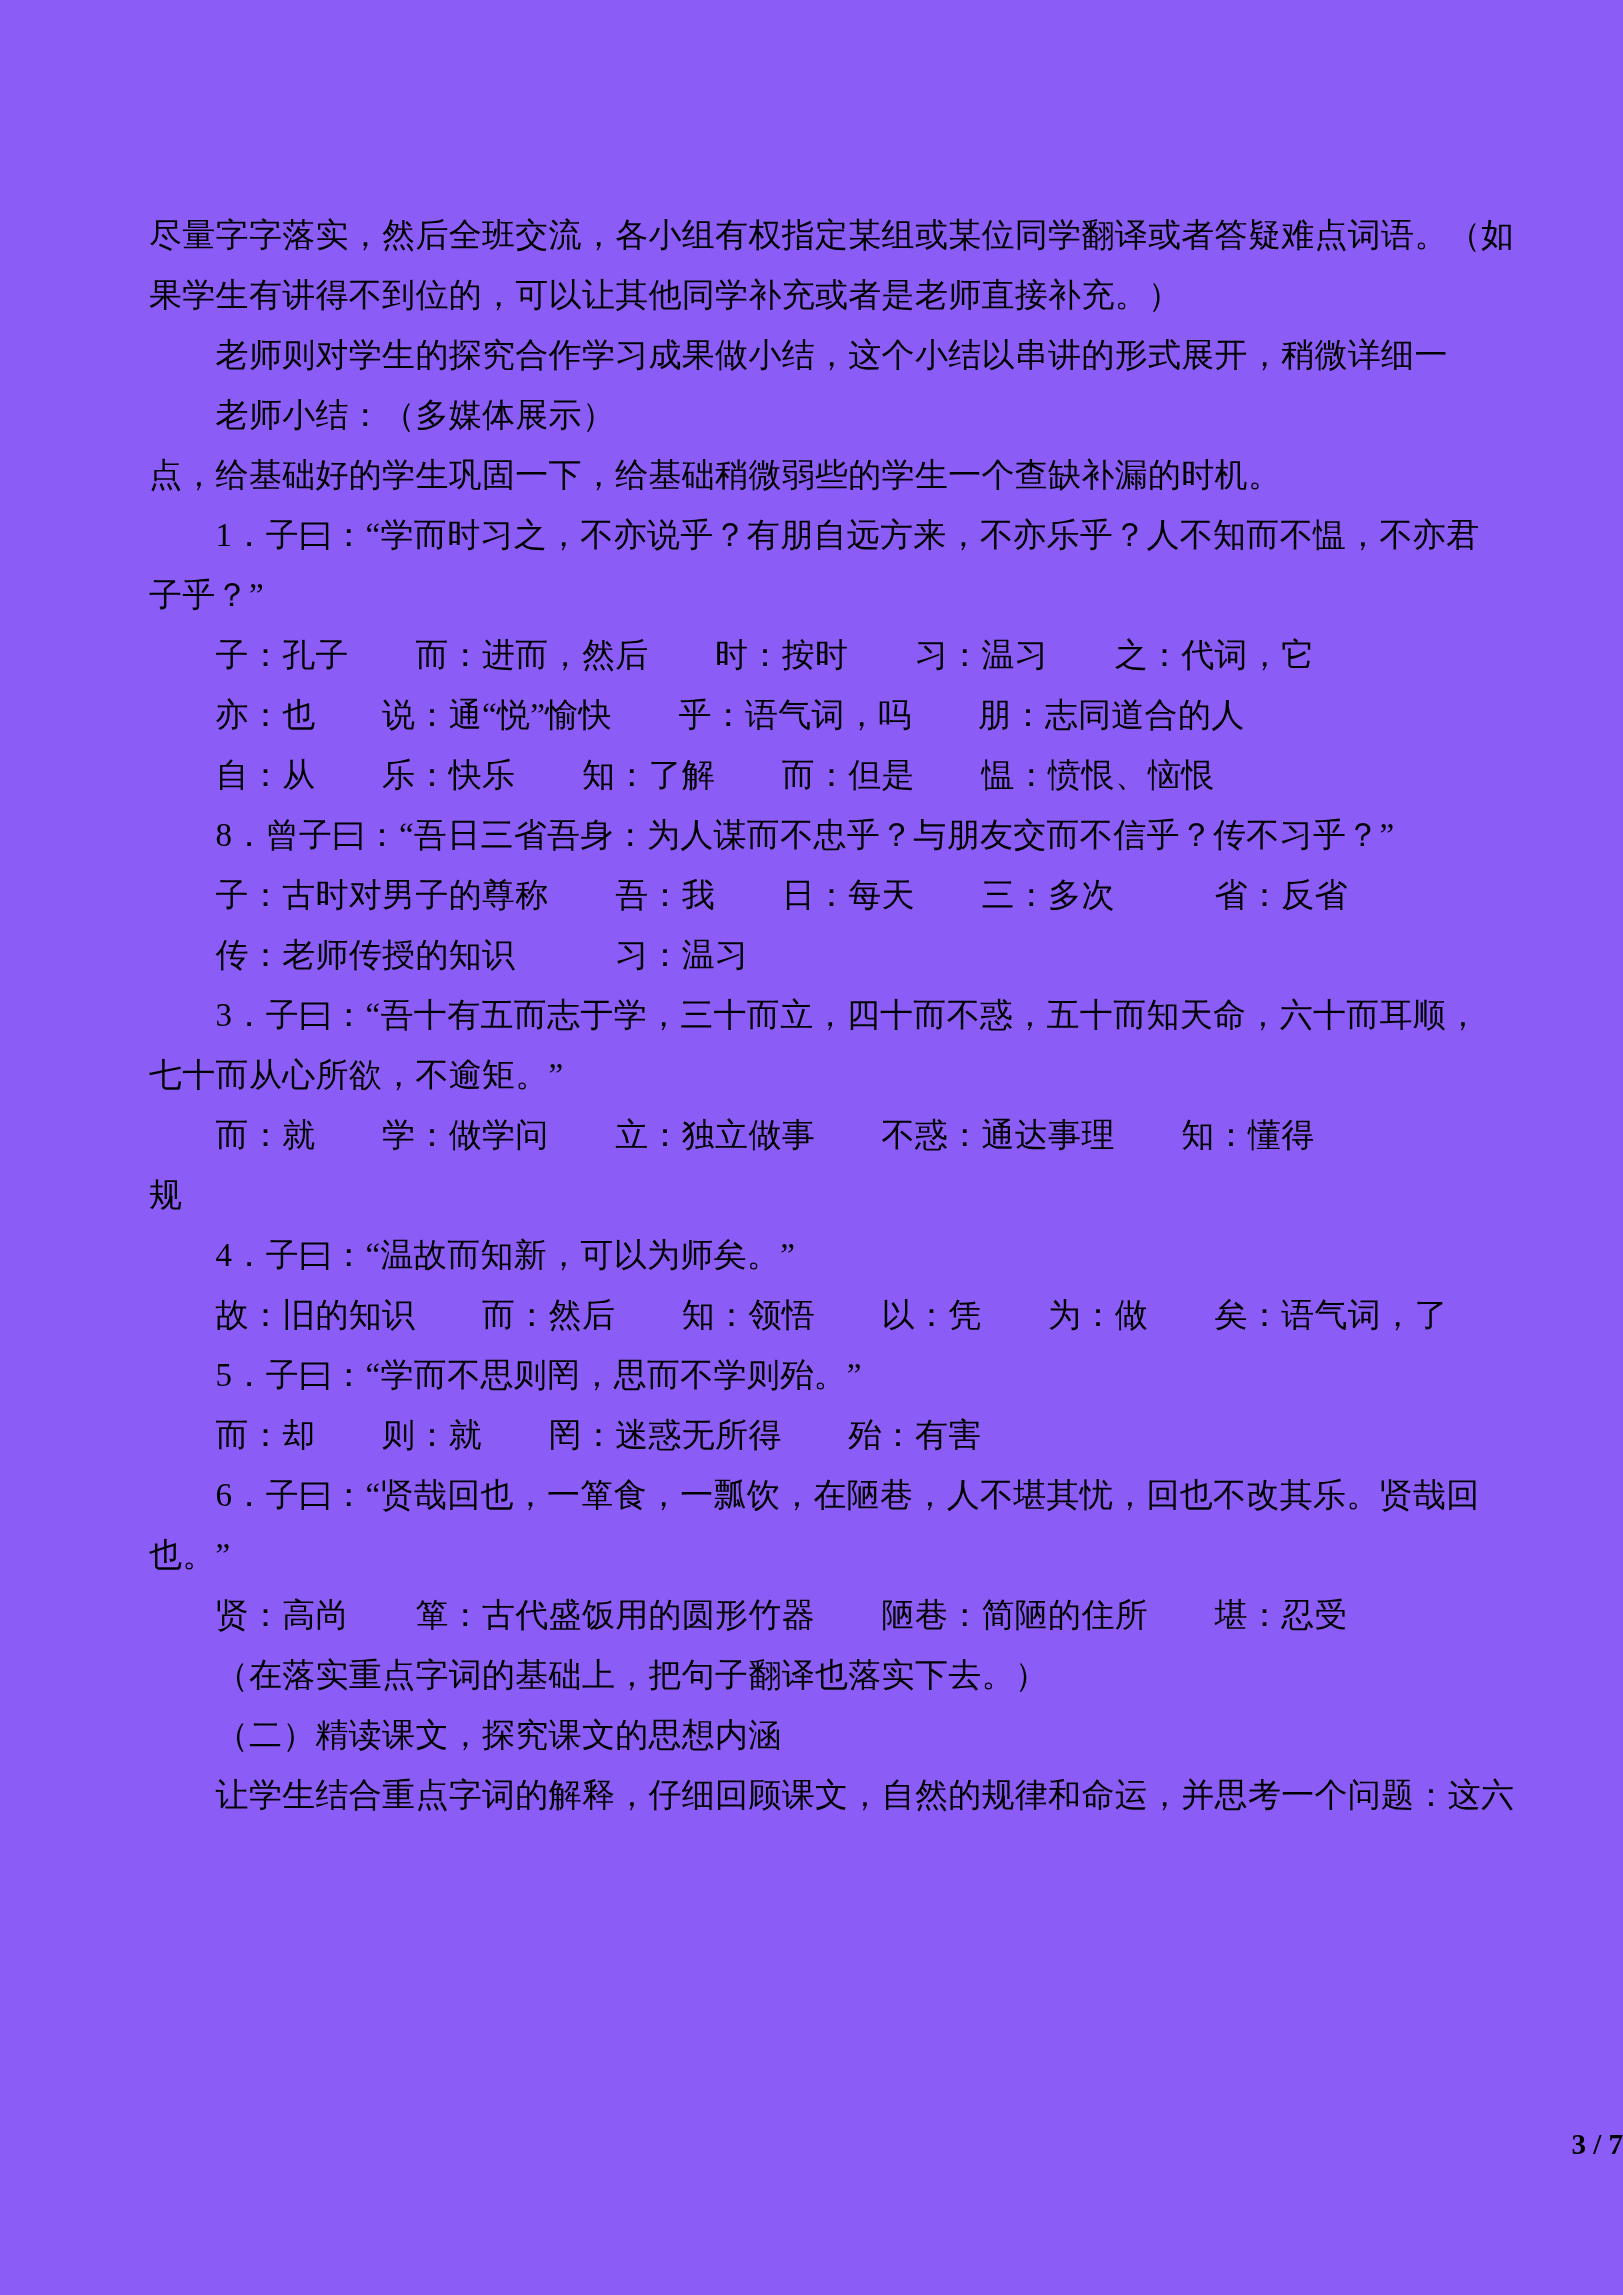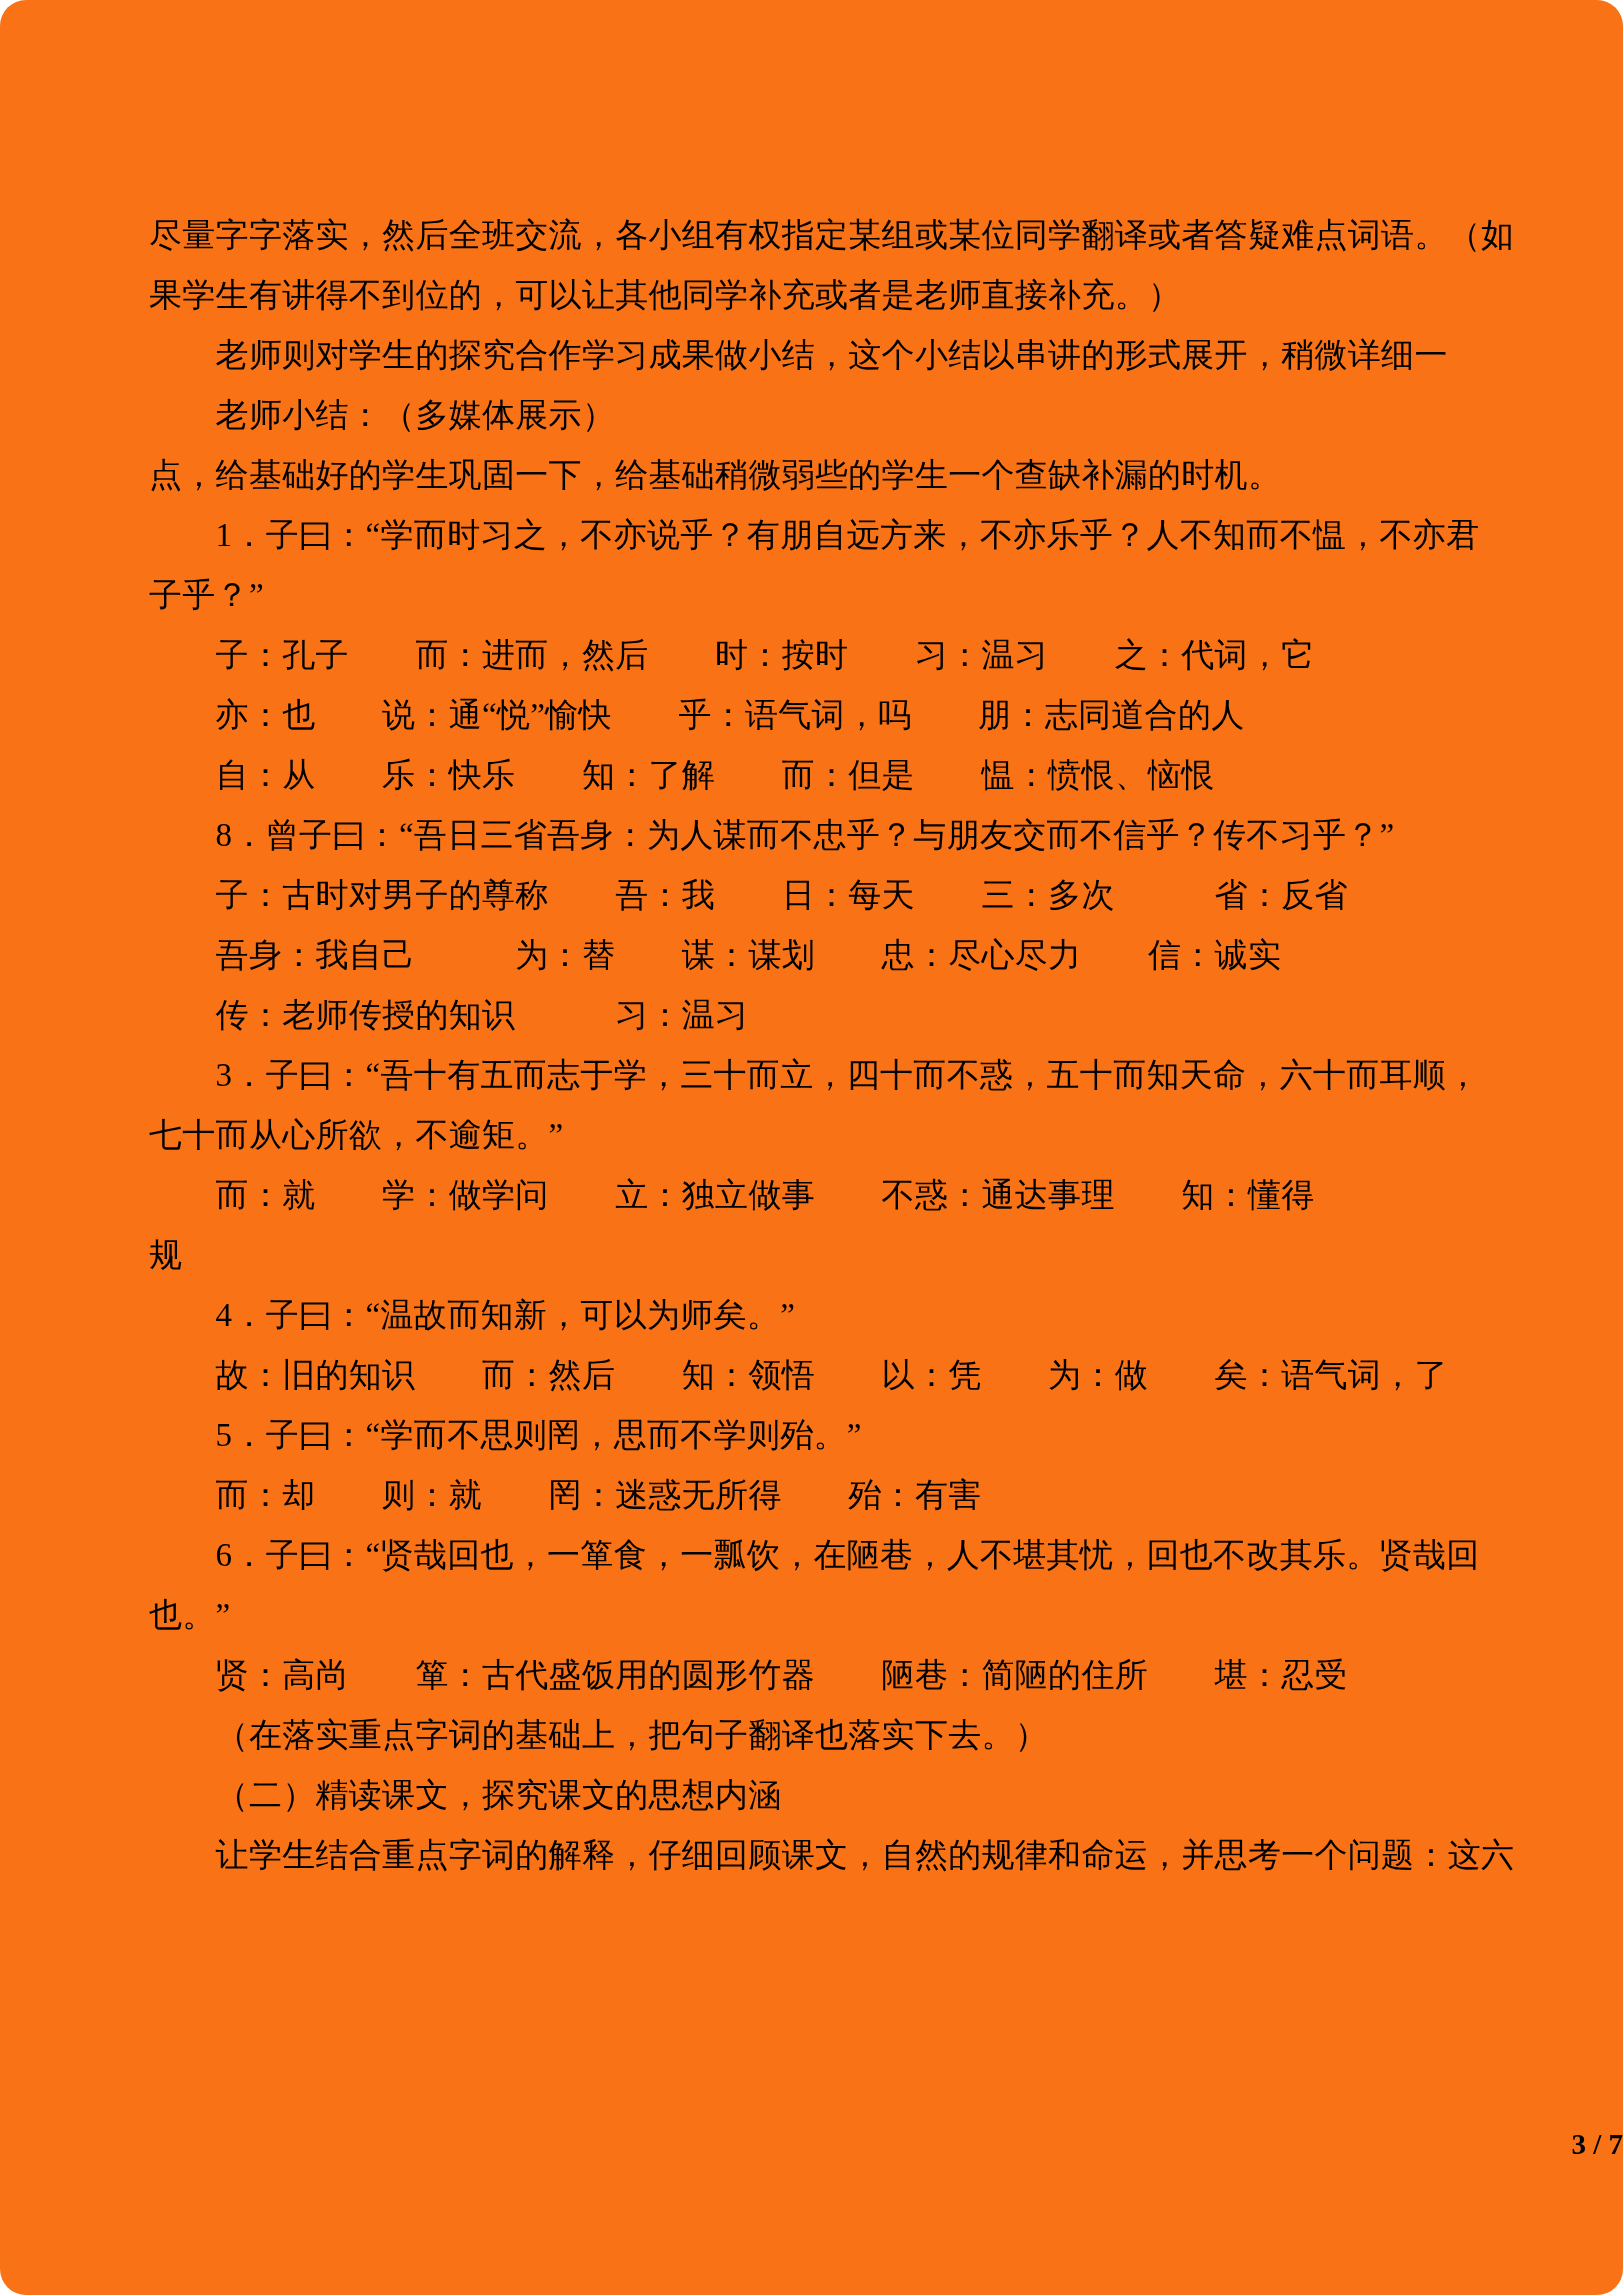--- a/index.html
+++ b/index.html
@@ -12,22 +12,21 @@
     background: #ffffff;
     position: relative;
     overflow: hidden;
   }
   .page {
     position: absolute;
     left: 0;
     top: 0;
     width: 1623px;
     height: 2295px;
-    background: #f97316;
-    border-radius: 26px;
+    background: #8b5cf6;
   }
   .page-content {
     position: absolute;
     left: 149px;
     top: 205px;
     width: 1364px;
   }
   .text-line {
     font-family: "Liberation Serif", "DejaVu Serif", serif;
     font-size: 33px;
@@ -59,21 +58,20 @@
     <div class="text-line">　　老师则对学生的探究合作学习成果做小结，这个小结以串讲的形式展开，稍微详细一</div>
     <div class="text-line">　　老师小结：（多媒体展示）</div>
     <div class="text-line">点，给基础好的学生巩固一下，给基础稍微弱些的学生一个查缺补漏的时机。</div>
     <div class="text-line">　　1．子曰：“学而时习之，不亦说乎？有朋自远方来，不亦乐乎？人不知而不愠，不亦君</div>
     <div class="text-line">子乎？”</div>
     <div class="text-line">　　子：孔子　　而：进而，然后　　时：按时　　习：温习　　之：代词，它</div>
     <div class="text-line">　　亦：也　　说：通“悦”愉快　　乎：语气词，吗　　朋：志同道合的人</div>
     <div class="text-line">　　自：从　　乐：快乐　　知：了解　　而：但是　　愠：愤恨、恼恨</div>
     <div class="text-line">　　8．曾子曰：“吾日三省吾身：为人谋而不忠乎？与朋友交而不信乎？传不习乎？”</div>
     <div class="text-line">　　子：古时对男子的尊称　　吾：我　　日：每天　　三：多次　　　省：反省</div>
-    <div class="text-line">　　吾身：我自己　　　为：替　　谋：谋划　　忠：尽心尽力　　信：诚实</div>
     <div class="text-line">　　传：老师传授的知识　　　习：温习</div>
     <div class="text-line">　　3．子曰：“吾十有五而志于学，三十而立，四十而不惑，五十而知天命，六十而耳顺，</div>
     <div class="text-line">七十而从心所欲，不逾矩。”</div>
     <div class="text-line">　　而：就　　学：做学问　　立：独立做事　　不惑：通达事理　　知：懂得</div>
     <div class="text-line">规</div>
     <div class="text-line">　　4．子曰：“温故而知新，可以为师矣。”</div>
     <div class="text-line">　　故：旧的知识　　而：然后　　知：领悟　　以：凭　　为：做　　矣：语气词，了</div>
     <div class="text-line">　　5．子曰：“学而不思则罔，思而不学则殆。”</div>
     <div class="text-line">　　而：却　　则：就　　罔：迷惑无所得　　殆：有害</div>
     <div class="text-line">　　6．子曰：“贤哉回也，一箪食，一瓢饮，在陋巷，人不堪其忧，回也不改其乐。贤哉回</div>

